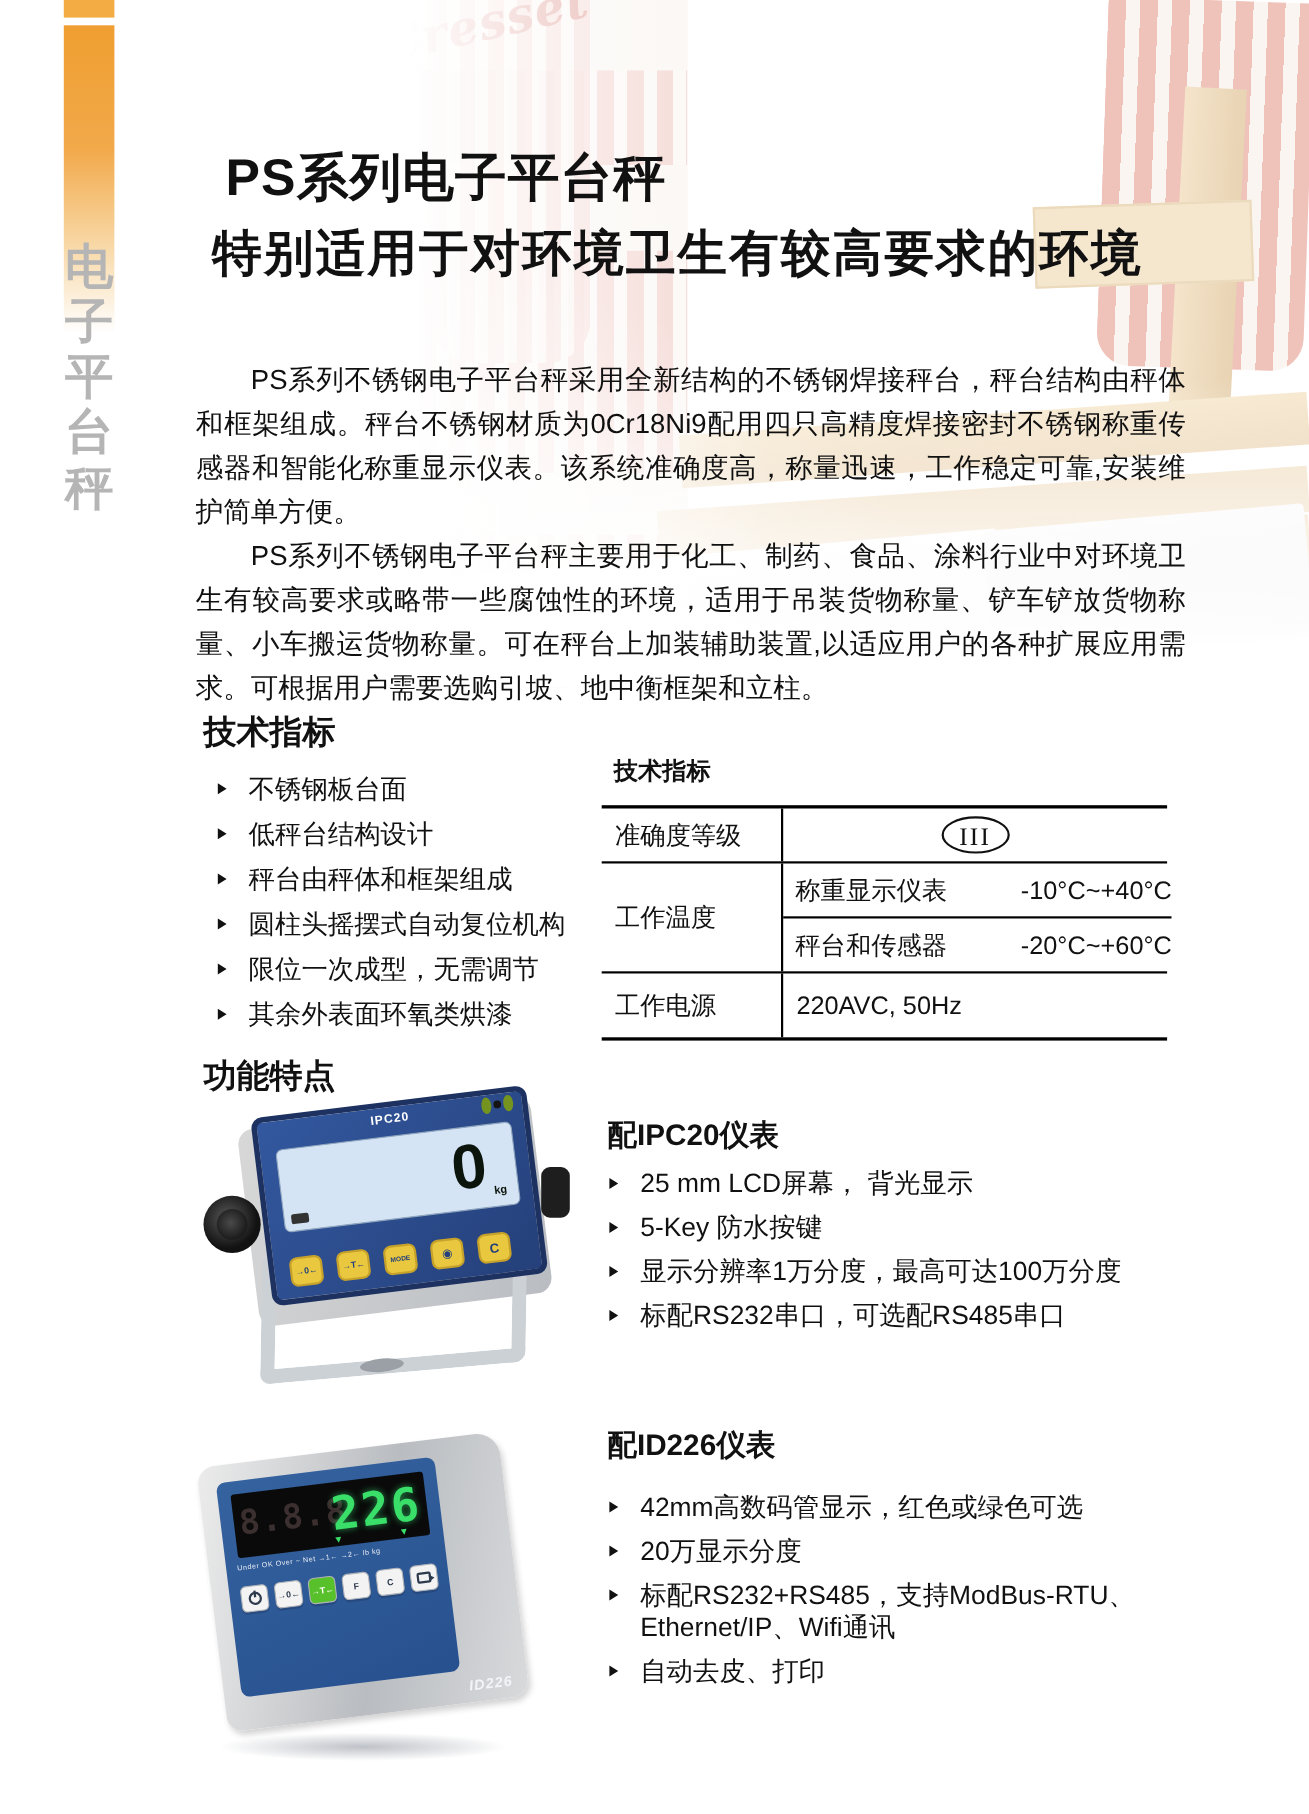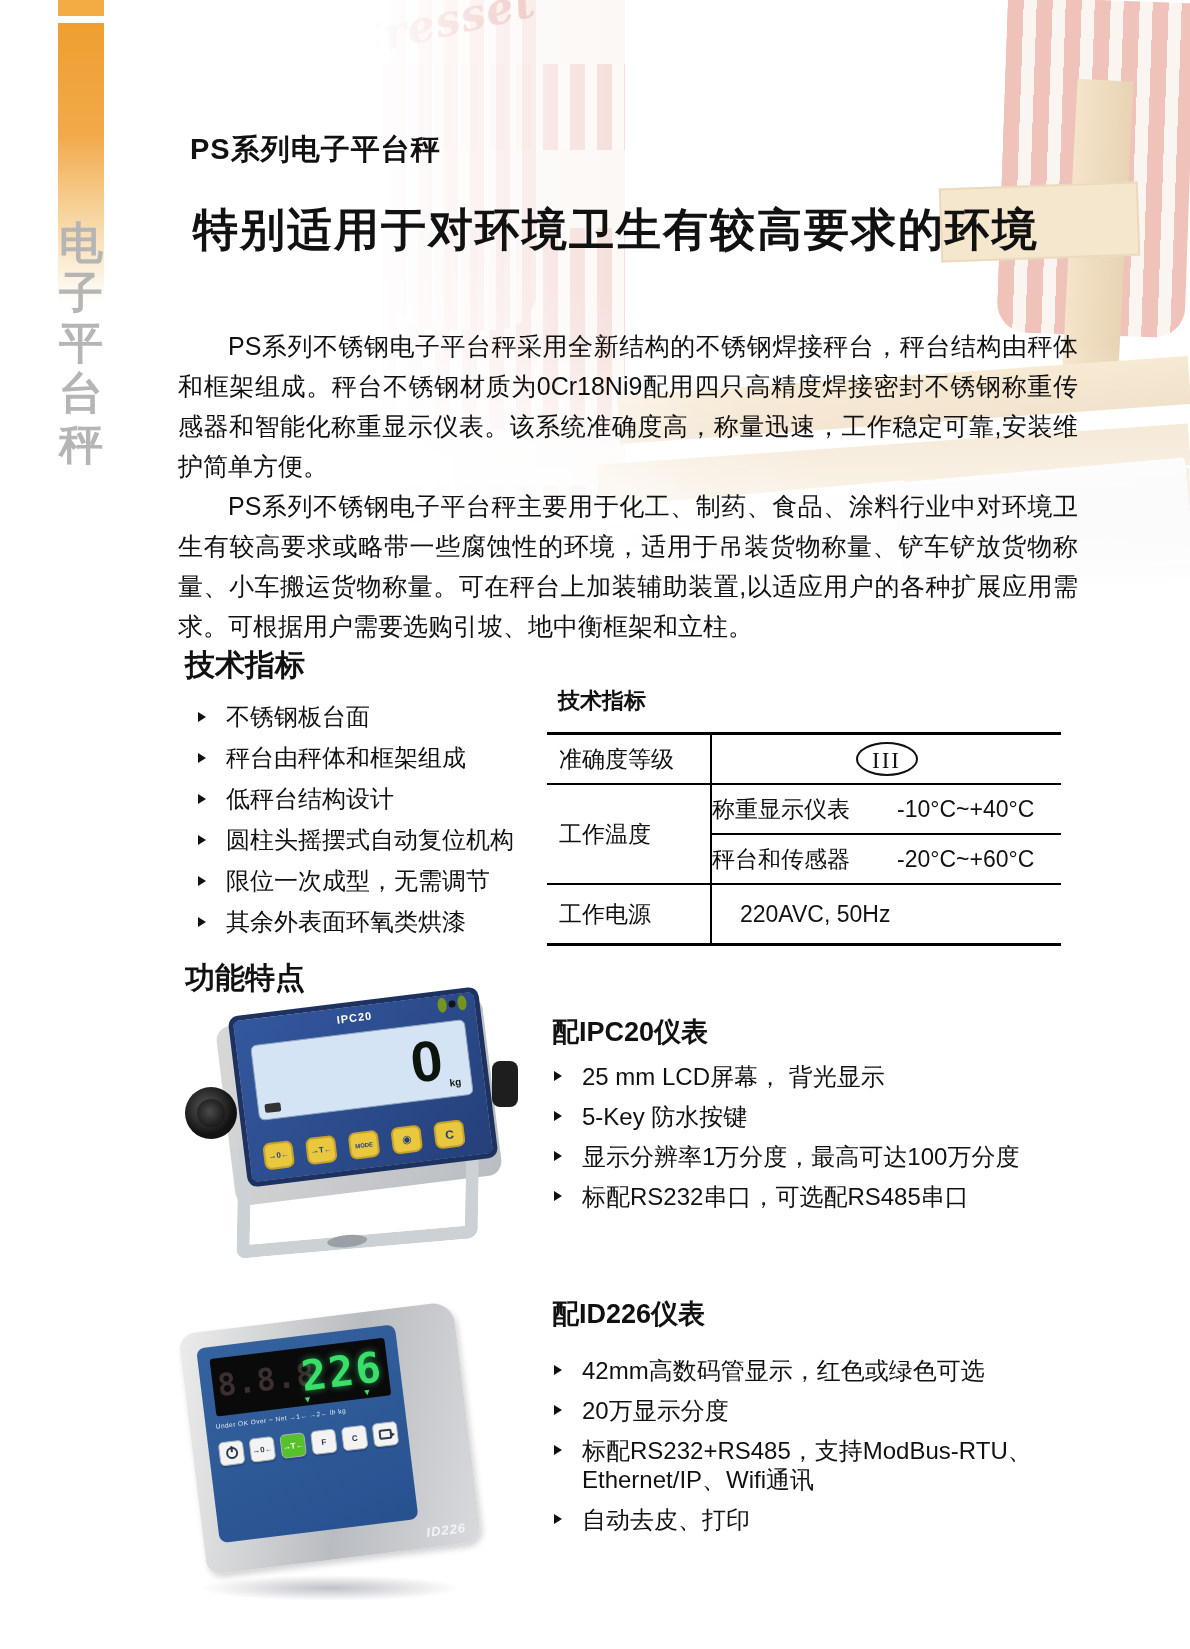--- a/index.html
+++ b/index.html
@@ -42,21 +42,21 @@
   .leg1{left:380px;} .leg2{left:610px;} .leg3{left:822px;}
   .platform-slab{position:absolute;left:598px;top:470px;width:292px;height:106px;border-radius:4px;
     background:linear-gradient(#f7f7f7,#d2d2d2);transform:rotate(-5deg);box-shadow:0 16px 0 #c3c3c3;}
   .deck{position:absolute;left:40px;top:505px;width:570px;height:110px;transform:rotate(-5deg);
     background:linear-gradient(#ffffff,#e9e9e9);}
   .hero-fade{position:absolute;inset:0;background:
       linear-gradient(to left,rgba(255,255,255,0) 55%,#fff 92%),
       linear-gradient(to bottom,rgba(255,255,255,0) 55%,#fff 94%),
       radial-gradient(ellipse at 0% 100%,#fff 0%,rgba(255,255,255,0) 45%);}
   
-  .title1{position:absolute;left:190px;top:130px;font-size:29px;font-weight:bold;z-index:2;letter-spacing:1px;}
+  .title1{position:absolute;left:205px;top:130px;font-size:47px;font-weight:bold;z-index:2;letter-spacing:1px;}
   .title2{position:absolute;left:193px;top:200px;font-size:45px;font-weight:bold;z-index:2;letter-spacing:2px;}
   
   .intro{position:absolute;left:178px;top:326px;width:900px;z-index:2;}
   .intro p{margin:0;font-size:25px;line-height:40px;text-align:justify;text-indent:2em;color:#101010;}
   
   .blist{list-style:none;margin:0;padding:0;}
   .blist li{display:flex;align-items:flex-start;}
   .tri{flex:0 0 auto;width:0;height:0;border-left:8px solid #111;
     border-top:5.5px solid transparent;border-bottom:5.5px solid transparent;margin:9px 20px 0 0;}
   
@@ -72,25 +72,25 @@
   .spec-row:last-child{border-bottom:none;}
   .spec-label{flex:0 0 165px;border-right:2px solid #000;display:flex;align-items:center;padding-left:12px;box-sizing:border-box;}
   .spec-value{flex:1;display:flex;align-items:center;}
   .row-accuracy{height:48px;}
   .row-accuracy .spec-value{justify-content:center;}
   .oval{display:inline-block;min-width:62px;height:34px;border:2px solid #111;border-radius:50%;
     text-align:center;line-height:33px;font-family:Liberation Serif, serif;
     font-size:23px;letter-spacing:2px;padding:0 6px;box-sizing:border-box;}
   .row-temp{height:98px;}
   .temp-sub{flex:1;display:flex;flex-direction:column;}
-  .temp-line{flex:1;display:flex;align-items:center;padding-left:0;}
+  .temp-line{flex:1;display:flex;align-items:center;padding-left:11px;gap:20px;}
   .temp-line.first{border-bottom:2px solid #000;}
   .temp-name{width:185px;}
   .row-power{height:58px;}
-  .row-power .spec-value{padding-left:28px;text-align:center;}
+  .row-power .spec-value{padding-left:12px;text-align:center;}
   
   .func-title{position:absolute;left:185px;top:958px;font-size:30px;font-weight:bold;}
   .sub-heading{position:absolute;font-size:27px;font-weight:bold;}
   .h-ipc{left:552px;top:1014px;} .h-id{left:552px;top:1296px;}
   .feat-list{position:absolute;width:540px;}
   .feat-list li{font-size:24px;line-height:29px;margin-bottom:11px;}
   .feat-list .tri{margin-top:9px;}
   .l-ipc{left:554px;top:1062px;} .l-id{left:554px;top:1356px;width:520px;}
   
   .ipc-fig{position:absolute;left:185px;top:995px;width:335px;height:270px;z-index:1;}
@@ -193,25 +193,25 @@
   </div>
 
   <div class="struct-title">技术指标</div>
   <ul class="blist struct-list">
     <li>
         <span class="tri"></span>
         <span>不锈钢板台面</span>
       </li>
     <li>
         <span class="tri"></span>
+        <span>低秤台结构设计</span>
+      </li>
+    <li>
+        <span class="tri"></span>
         <span>秤台由秤体和框架组成</span>
-      </li>
-    <li>
-        <span class="tri"></span>
-        <span>低秤台结构设计</span>
       </li>
     <li>
         <span class="tri"></span>
         <span>圆柱头摇摆式自动复位机构</span>
       </li>
     <li>
         <span class="tri"></span>
         <span>限位一次成型，无需调节</span>
       </li>
     <li>

